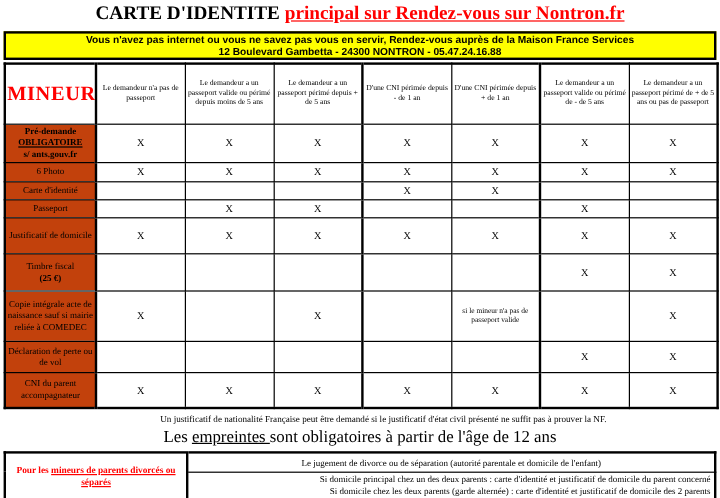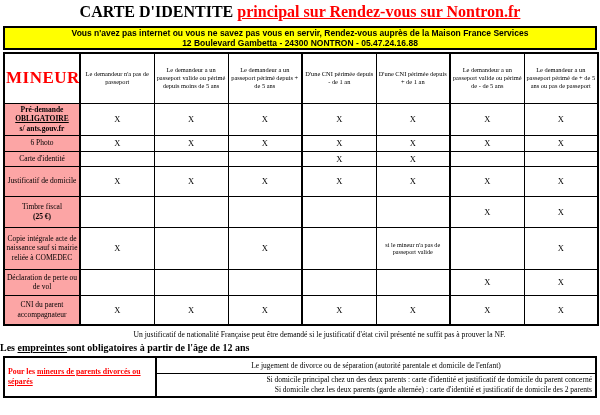--- a/index.html
+++ b/index.html
@@ -49,21 +49,21 @@
     overflow: hidden;
   }
   td.corner {
     font-size: 17px;
     font-weight: bold;
     color: #ff0000;
     letter-spacing: 0.5px;
     border-radius: 16px;
   }
   td.hcell { font-size: 6.4px; line-height: 8px; }
-  td.rlabel { background: #fca5a5; font-size: 7.5px; line-height: 9.5px; }
+  td.rlabel { background: #c2410c; font-size: 7.5px; line-height: 9.5px; }
   td.rlabel .bold { font-weight: bold; }
   td.rlabel .u { text-decoration: underline; }
   td.cell { font-size: 8.5px; }
   td.small-note { font-size: 6.2px; line-height: 7.5px; }
   .bL { border-left: 2px solid #000 !important; }
   tr.hrow { height: 50px; }
   tr.r0 { height: 32px; }
   tr.r1 { height: 16px; }
   tr.r2 { height: 15px; }
   tr.r3 { height: 15px; }
@@ -73,42 +73,43 @@
   tr.r7 { height: 26px; margin-top: 18px; }
   tr.r8 { height: 30px; border-radius: 14px; }
   .note1 {
     margin-top: 4px;
     text-align: center;
     font-size: 7.6px;
     margin-left: 39px;
   }
   .note2 {
     margin-top: 3px;
-    text-align: left;
-    font-size: 10px;
-    font-weight: bold;
+    text-align: center;
+    font-size: 14px;
+    font-weight: normal;
   }
   .note2 .u { text-decoration: underline; }
   table.footer {
     border-collapse: collapse;
     table-layout: fixed;
     width: 594px;
     margin: 3px 0 0 3px;
     border: 2px solid #000;
   }
   table.footer td {
     border: 1px solid #000;
     vertical-align: middle;
     padding: 1px 3px;
   }
   td.flabel {
     width: 152px;
     color: #ff0000;
     font-weight: bold;
     font-size: 7.8px;
+    text-align: center;
     line-height: 10px;
     border-right: 2px solid #000 !important;
   }
   td.flabel .u { text-decoration: underline; }
   td.fjudgment {
     text-align: center;
     font-size: 7.5px;
     height: 16px;
   }
   td.fdomicile {
@@ -177,20 +178,30 @@
   <tr class="r2">
     <td class="rlabel">Carte d'identité</td>
     <td class="cell bL"></td>
     <td class="cell"></td>
     <td class="cell"></td>
     <td class="cell bL">X</td>
     <td class="cell">X</td>
     <td class="cell bL"></td>
     <td class="cell"></td>
   </tr>
+  <tr class="r3">
+    <td class="rlabel">Passeport</td>
+    <td class="cell bL"></td>
+    <td class="cell">X</td>
+    <td class="cell">X</td>
+    <td class="cell bL"></td>
+    <td class="cell"></td>
+    <td class="cell bL">X</td>
+    <td class="cell"></td>
+  </tr>
   <tr class="r4">
     <td class="rlabel">Justificatif de domicile</td>
     <td class="cell bL">X</td>
     <td class="cell">X</td>
     <td class="cell">X</td>
     <td class="cell bL">X</td>
     <td class="cell">X</td>
     <td class="cell bL">X</td>
     <td class="cell">X</td>
   </tr>

